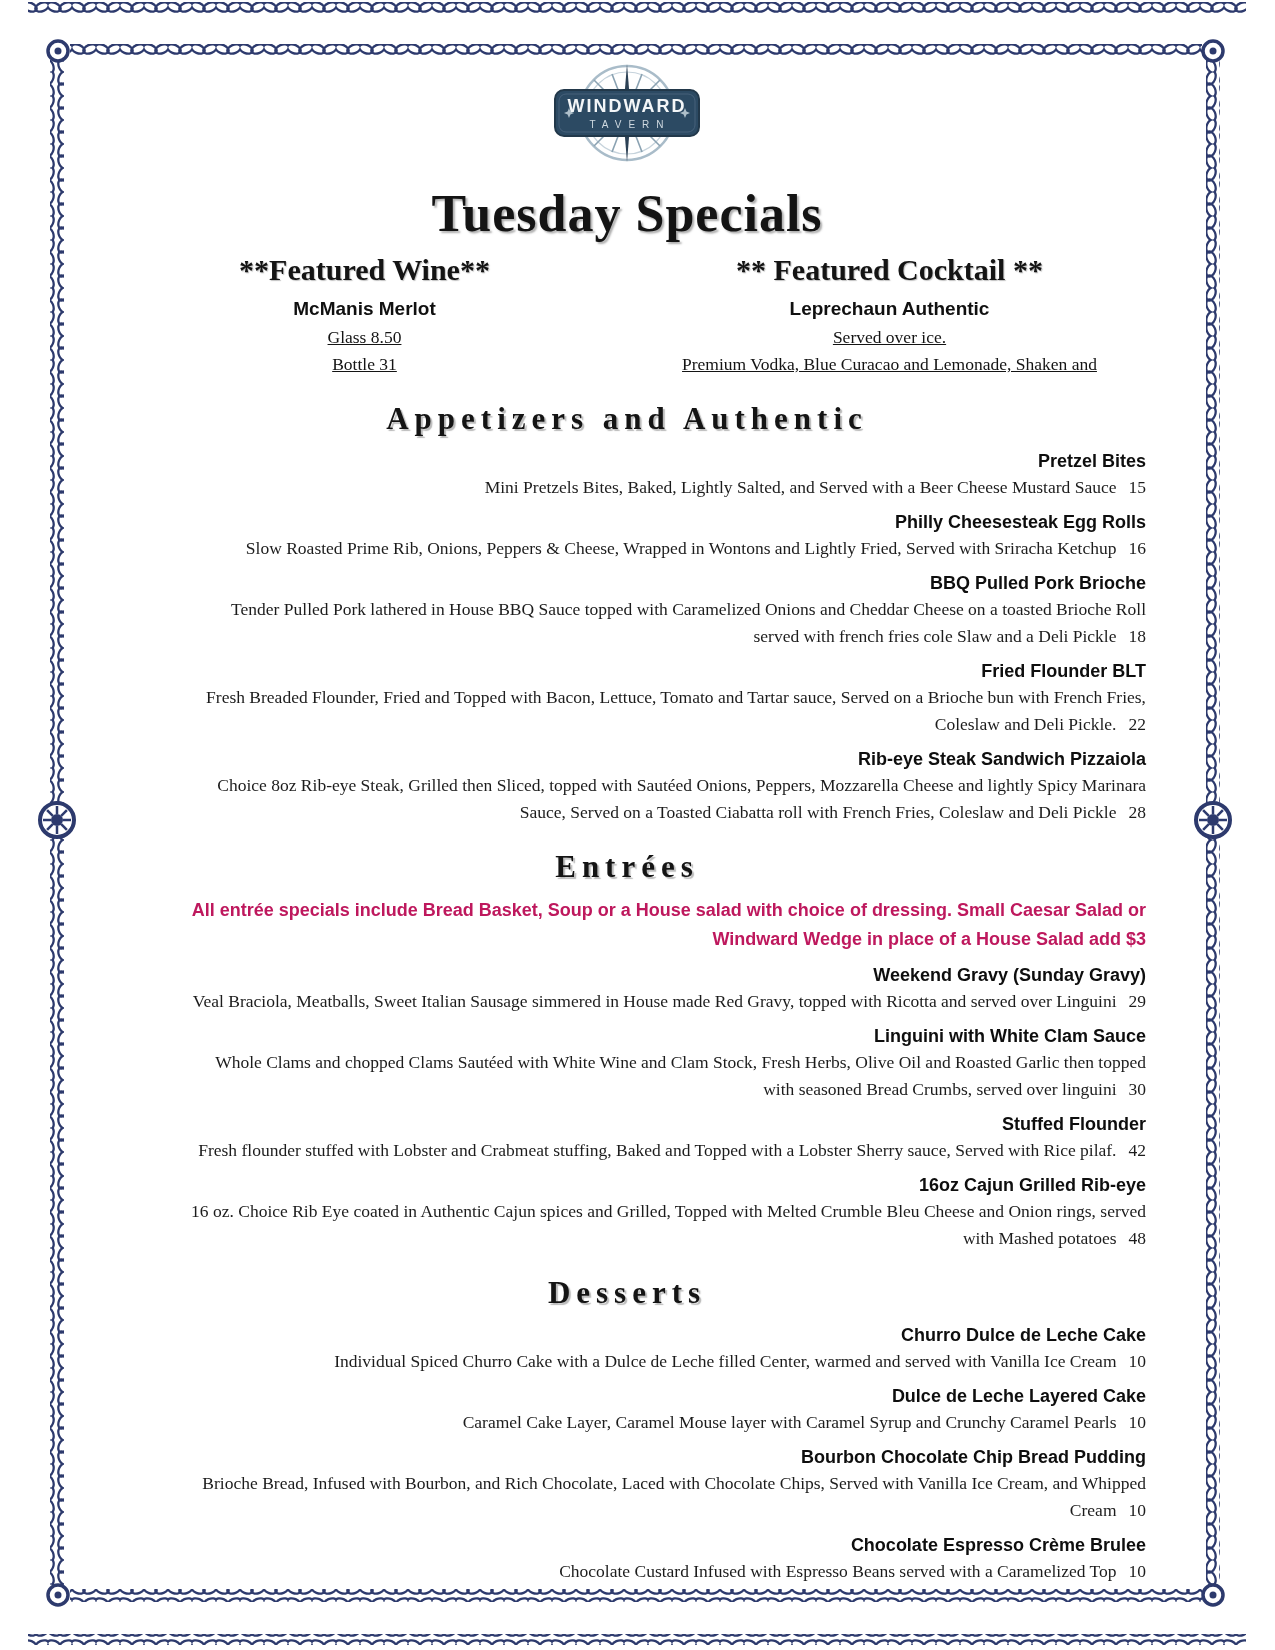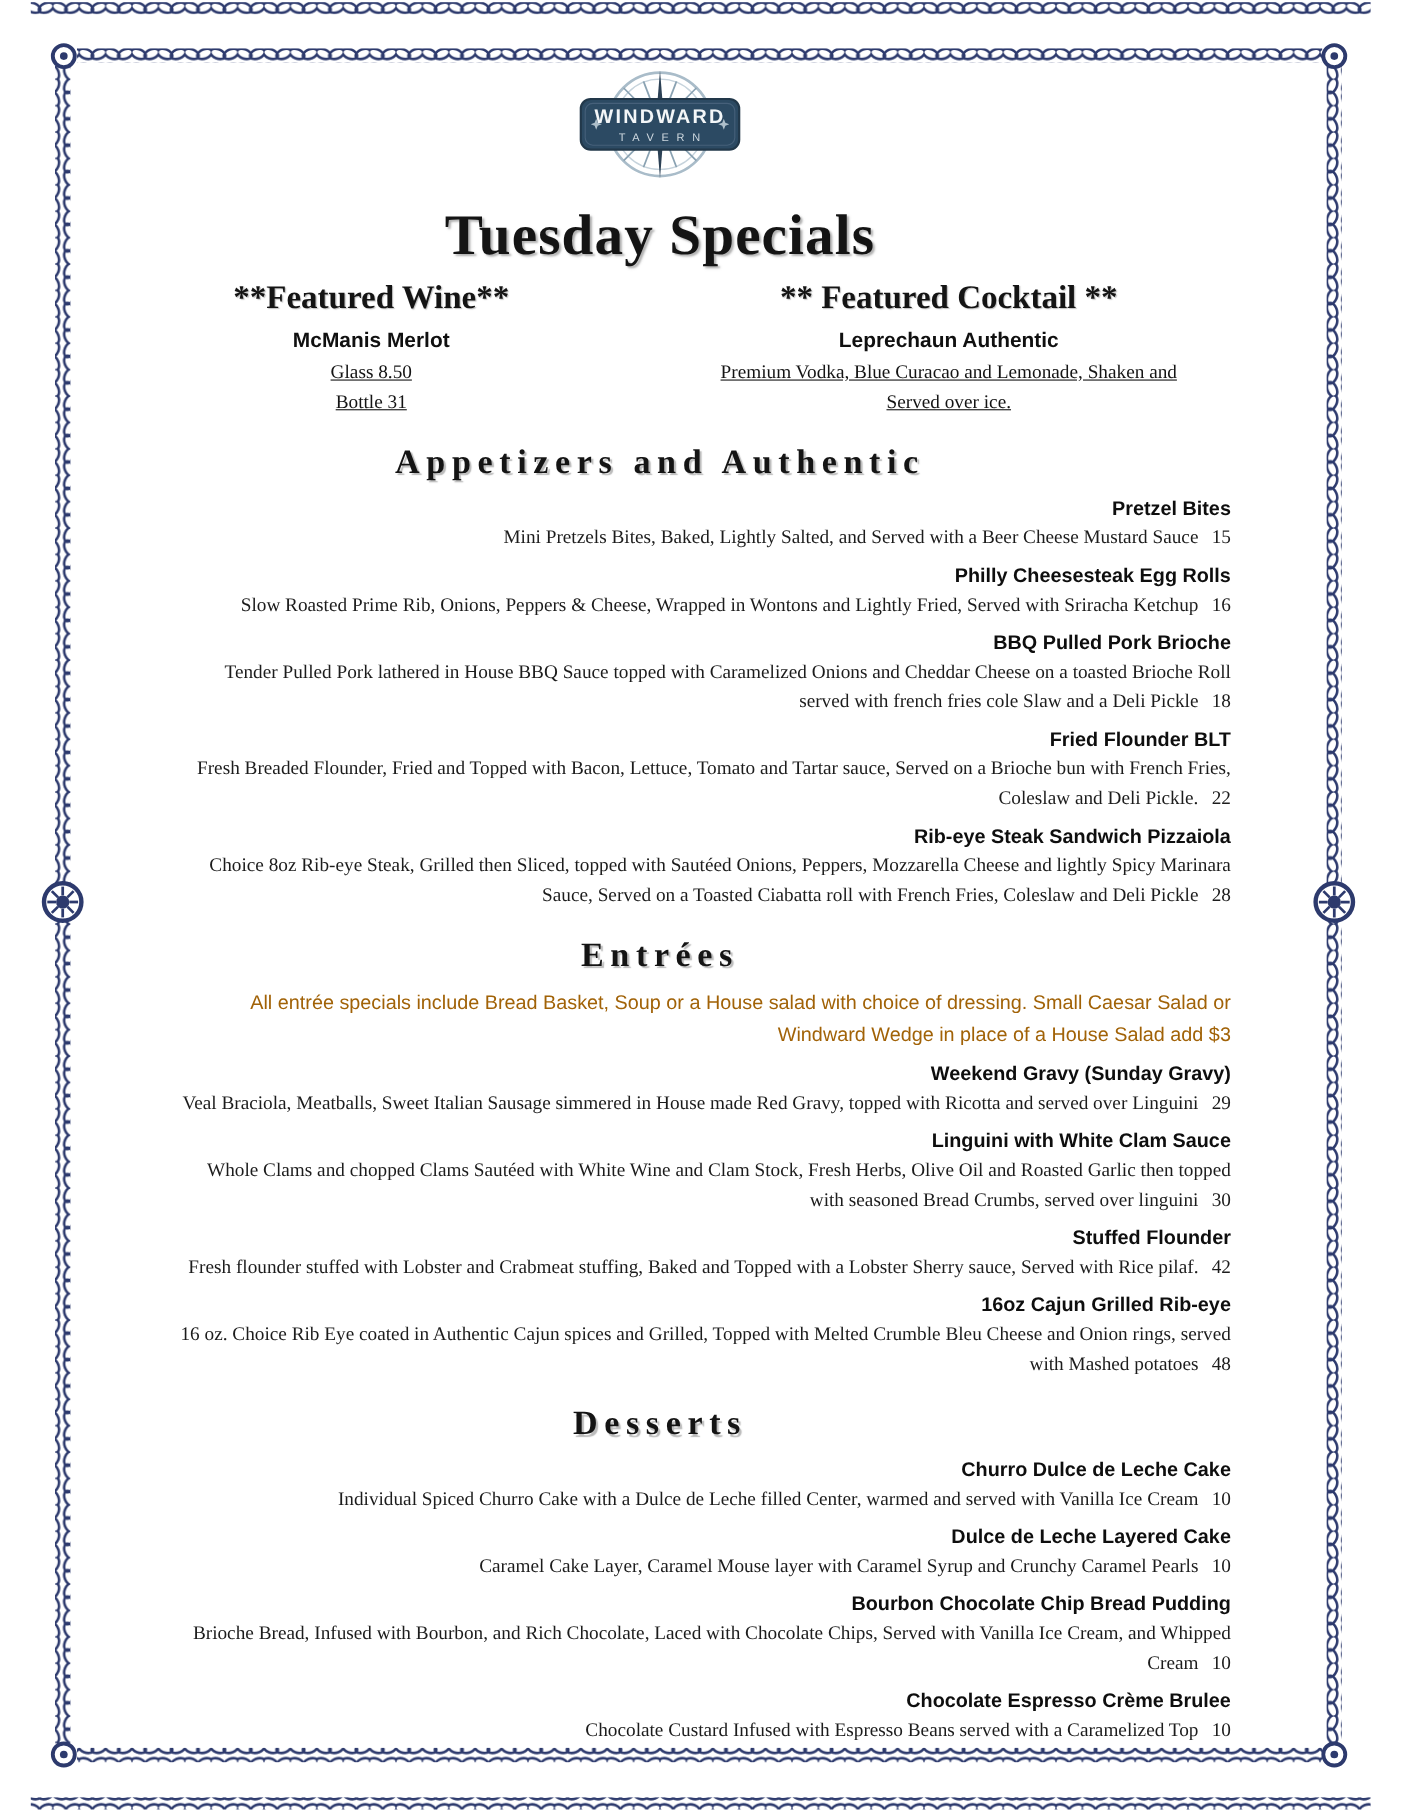--- a/index.html
+++ b/index.html
@@ -2,21 +2,21 @@
 <html><head>
 <meta charset="utf-8">
 <style>
   html,body{margin:0;padding:0;}
   body{
     width:1275px;height:1650px;position:relative;background:#ffffff;
     font-family:"Liberation Serif","DejaVu Serif",serif;color:#141414;
     overflow:hidden;
   }
   .border-svg{position:absolute;left:0;top:0;width:1275px;height:1650px;}
-  .content{position:absolute;left:75px;top:50px;width:1050px;}
+  .content{position:absolute;left:102px;top:50px;width:1050px;}
   .center{text-align:center;}
   .logo-wrap{width:170px;margin:0 auto;}
   .page-title{
     font-size:52px;font-weight:bold;letter-spacing:1px;line-height:56px;
     text-shadow:2px 2px 2px rgba(110,110,110,.55);margin-top:2px;
   }
   .featured-row{display:flex;margin-top:10px;}
   .featured-col{width:50%;text-align:center;}
   .featured-head{
     font-size:30px;font-weight:bold;line-height:36px;
@@ -26,22 +26,22 @@
     font-family:"Liberation Sans","DejaVu Sans",sans-serif;
     font-weight:bold;font-size:19px;line-height:30px;margin-top:6px;color:#101010;
   }
   .featured-line{font-size:17.5px;line-height:27px;text-decoration:underline;}
   .sec-head{
     font-size:31px;font-weight:bold;letter-spacing:6px;line-height:42px;
     text-shadow:2px 2px 1px rgba(120,120,120,.5);margin-top:20px;margin-bottom:8px;
   }
   .items{padding-left:25px;padding-right:6px;text-align:right;}
   .note-line{
-    font-family:"Liberation Sans","DejaVu Sans",sans-serif;font-weight:normal;
-    font-size:18px;line-height:29px;color:#a16207;
+    font-family:"Liberation Sans","DejaVu Sans",sans-serif;font-weight:bold;
+    font-size:18px;line-height:29px;color:#be185d;
   }
   .item-name{
     font-family:"Liberation Sans","DejaVu Sans",sans-serif;font-weight:bold;
     font-size:18px;line-height:25px;margin-top:9px;color:#0e0e0e;
   }
   .item-line{font-size:17.5px;line-height:27px;color:#1c1c1c;}
   .price{margin-left:12px;}
 </style>
 </head>
 <body>
@@ -132,22 +132,22 @@
   <div class="featured-row">
     <div class="featured-col center">
       <div class="featured-head">**Featured Wine**</div>
       <div class="featured-name">McManis Merlot</div>
       <div class="featured-line">Glass 8.50</div>
       <div class="featured-line">Bottle 31</div>
     </div>
     <div class="featured-col center">
       <div class="featured-head">** Featured Cocktail **</div>
       <div class="featured-name">Leprechaun Authentic</div>
+      <div class="featured-line">Served over ice.</div>
       <div class="featured-line">Premium Vodka, Blue Curacao and Lemonade, Shaken and</div>
-      <div class="featured-line">Served over ice.</div>
     </div>
   </div>
 
   <div class="sec-head center">Appetizers and Authentic</div>
   <div class="items">
 
     <div class="item">
       <div class="item-name">Pretzel Bites</div>
       <div class="item-line"><span>Mini Pretzels Bites, Baked, Lightly Salted, and Served with a Beer Cheese Mustard Sauce</span><span class="price">15</span></div>
     </div>

